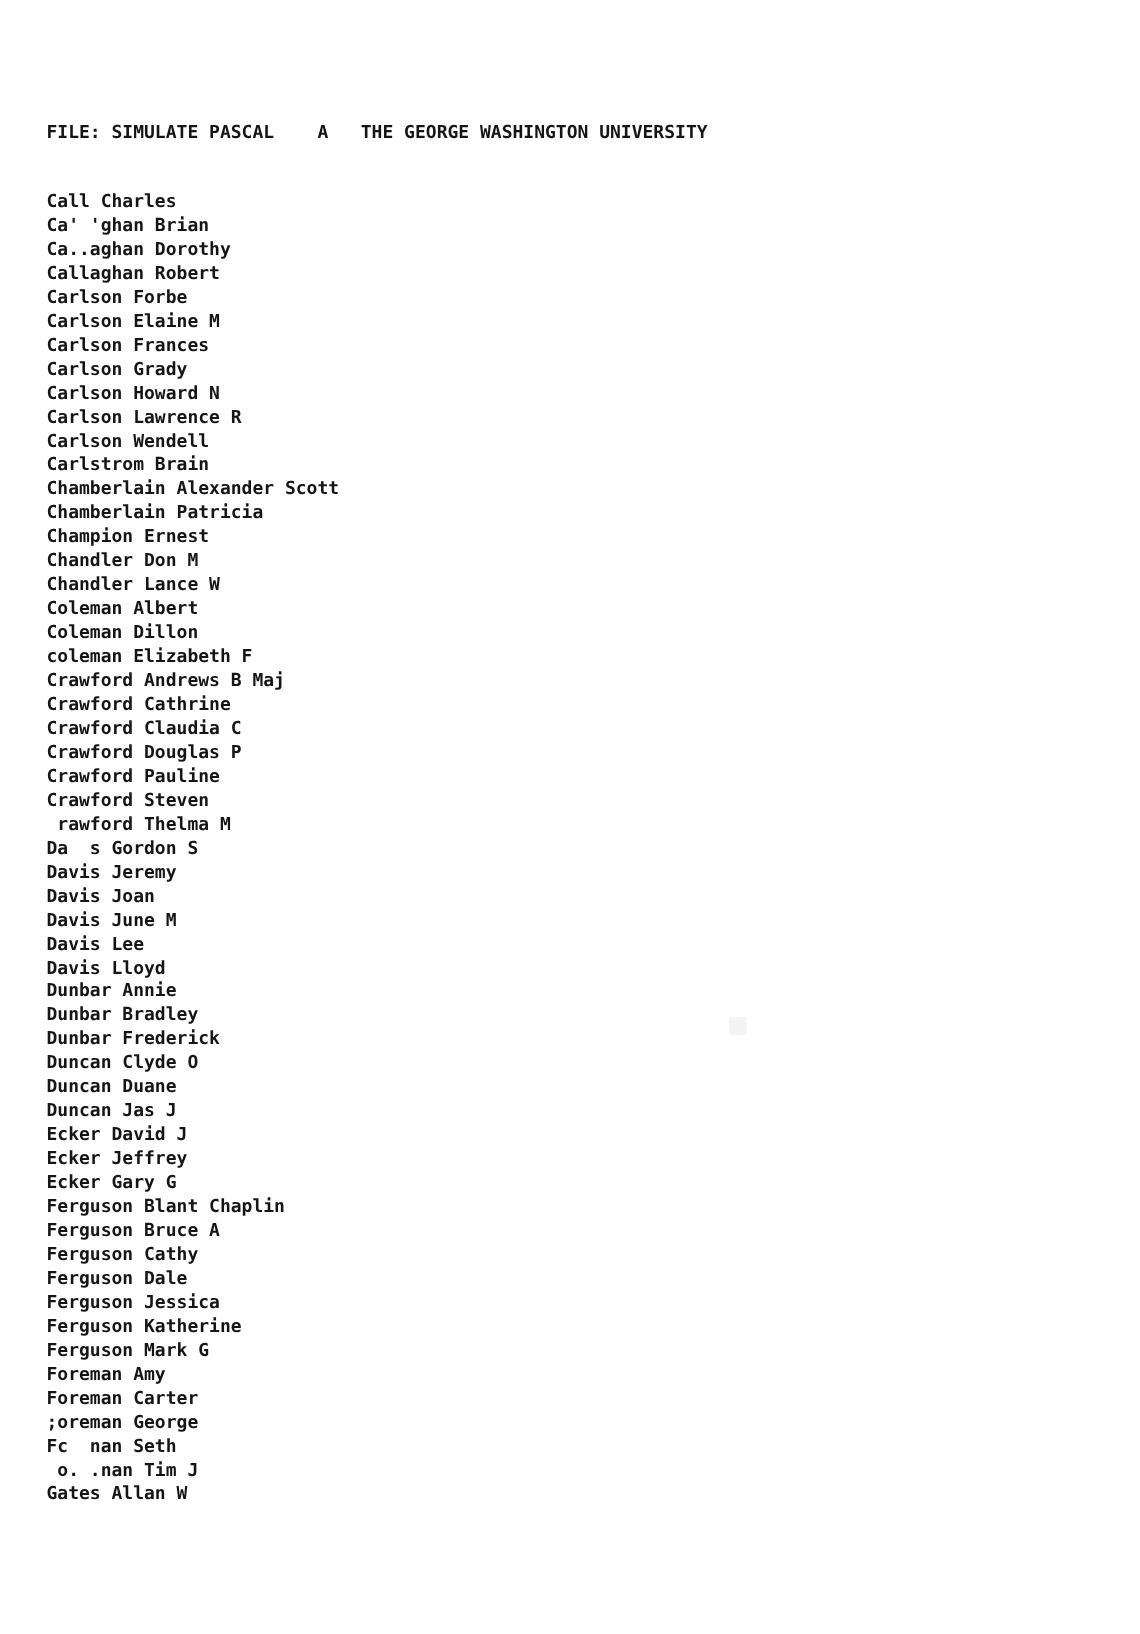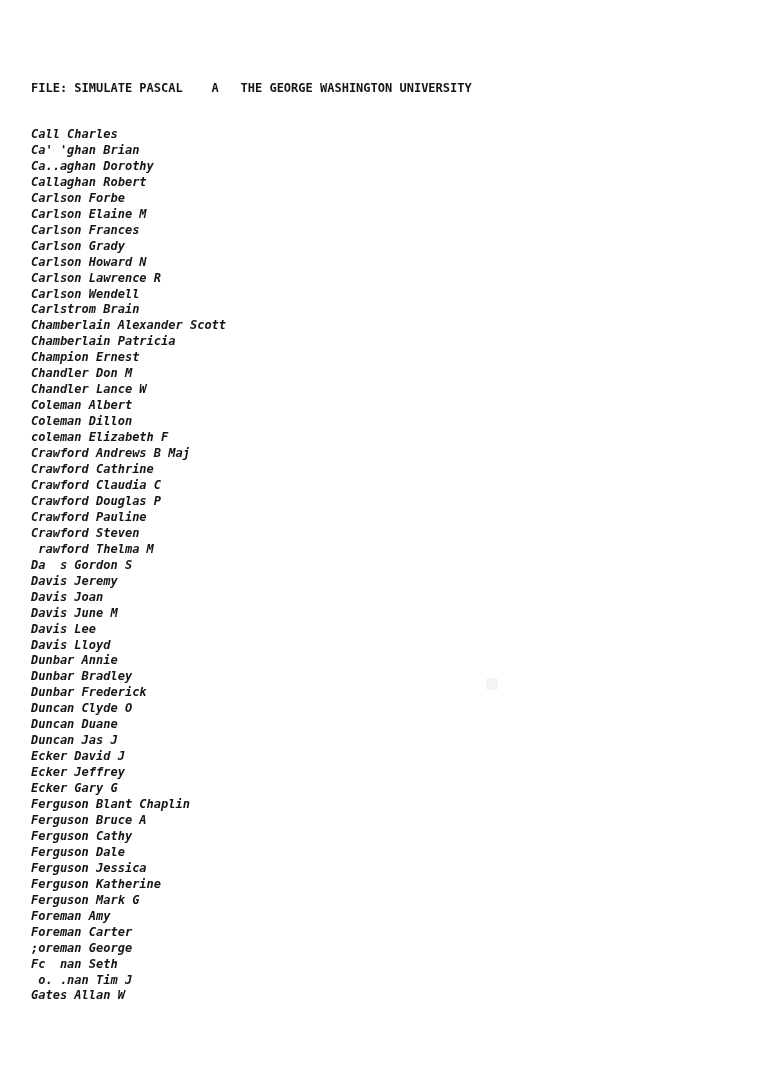--- a/index.html
+++ b/index.html
@@ -29,21 +29,20 @@
     line-height: 16px;
   }
   #name-list {
     left: 31px;
     top: 127px;
     line-height: 15.96px;
   }
   .name-line {
     white-space: pre;
     height: 15.96px;
-    font-style: italic;
   }
   #scan-smudge {
     position: absolute;
     left: 486px;
     top: 678px;
     width: 12px;
     height: 12px;
     background: #f4f4f4;
     border-radius: 2px;
   }

